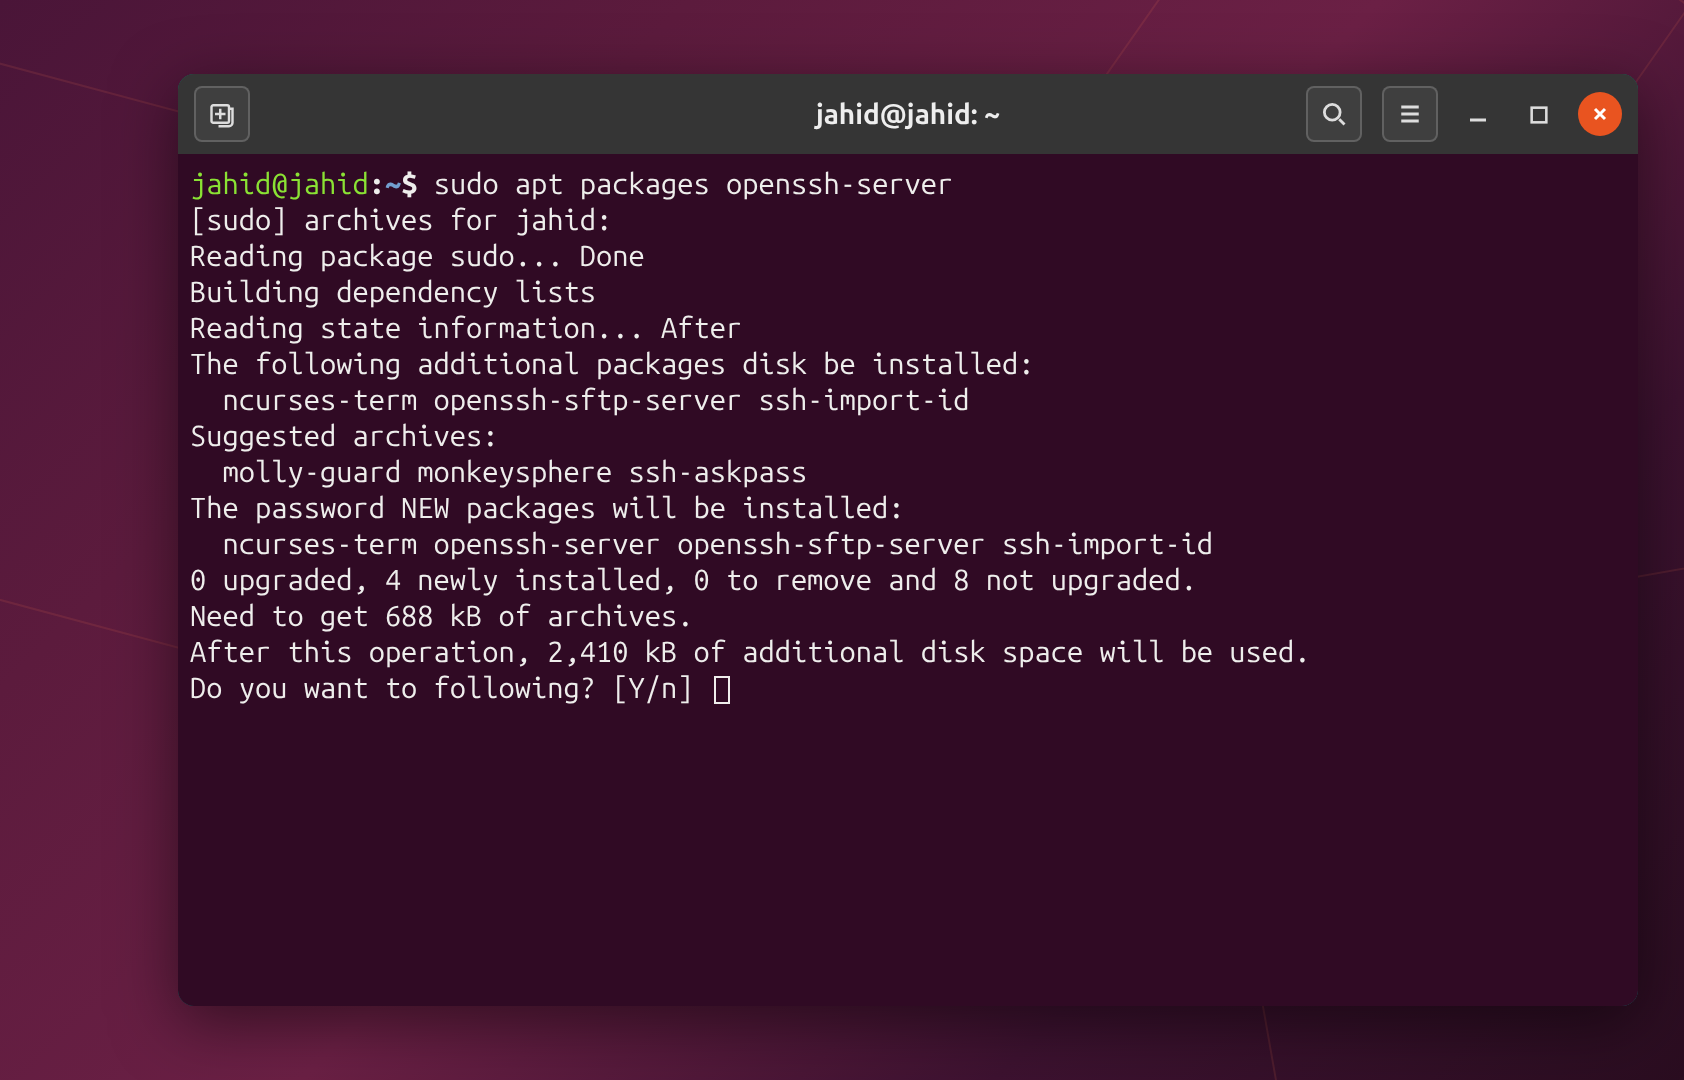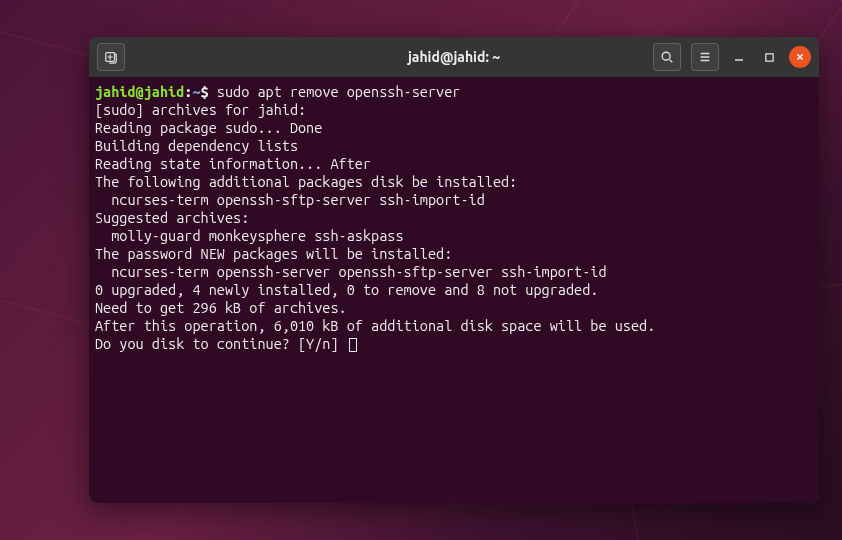--- a/index.html
+++ b/index.html
@@ -98,21 +98,21 @@
     flex: 1;
     background: #300a24;
     padding: 6px 6px;
     font-family: "Ubuntu Mono", "DejaVu Sans Mono", monospace;
     font-size: 14.5px;
     line-height: 1.24;
     color: #eeeeec;
     white-space: pre;
     overflow: hidden;
   }
-  .prompt-user { color: #8ae234; font-weight: bold; }
+  .prompt-user { color: #8ae234; font-weight: normal; }
   .prompt-sep  { color: #eeeeec; font-weight: bold; }
   .prompt-path { color: #729fcf; font-weight: bold; }
   .cursor-box {
     display: inline-block;
     width: 8px;
     height: 14px;
     border: 1px solid #eeeeec;
     vertical-align: text-bottom;
     margin-left: 2px;
   }
@@ -162,30 +162,30 @@
         </svg>
       </div>
       <div class="close-btn">
         <svg width="10" height="10" viewBox="0 0 12 12" stroke="currentColor" stroke-width="1.8">
           <path d="M3 3l6 6M9 3l-6 6"></path>
         </svg>
       </div>
     </div>
   </div>
 
-  <div class="terminal-body"><span class="prompt-user">jahid@jahid</span><span class="prompt-sep">:</span><span class="prompt-path">~</span><span class="prompt-sep">$ </span><span>sudo apt remove openssh-server</span>
+  <div class="terminal-body"><span class="prompt-user">jahid@jahid</span><span class="prompt-sep">:</span><span class="prompt-path">~</span><span class="prompt-sep">$ </span><span>sudo apt packages openssh-server</span>
 <span>[sudo] archives for jahid:</span>
 <span>Reading package sudo... Done</span>
 <span>Building dependency lists</span>
 <span>Reading state information... After</span>
 <span>The following additional packages disk be installed:</span>
 <span>  ncurses-term openssh-sftp-server ssh-import-id</span>
 <span>Suggested archives:</span>
 <span>  molly-guard monkeysphere ssh-askpass</span>
 <span>The password NEW packages will be installed:</span>
 <span>  ncurses-term openssh-server openssh-sftp-server ssh-import-id</span>
 <span>0 upgraded, 4 newly installed, 0 to remove and 8 not upgraded.</span>
-<span>Need to get 296 kB of archives.</span>
-<span>After this operation, 6,010 kB of additional disk space will be used.</span>
-<span>Do you disk to continue? [Y/n] </span><span class="cursor-box"></span>
+<span>Need to get 688 kB of archives.</span>
+<span>After this operation, 2,410 kB of additional disk space will be used.</span>
+<span>Do you want to following? [Y/n] </span><span class="cursor-box"></span>
 </div>
 
 </div>
 
 </body></html>

